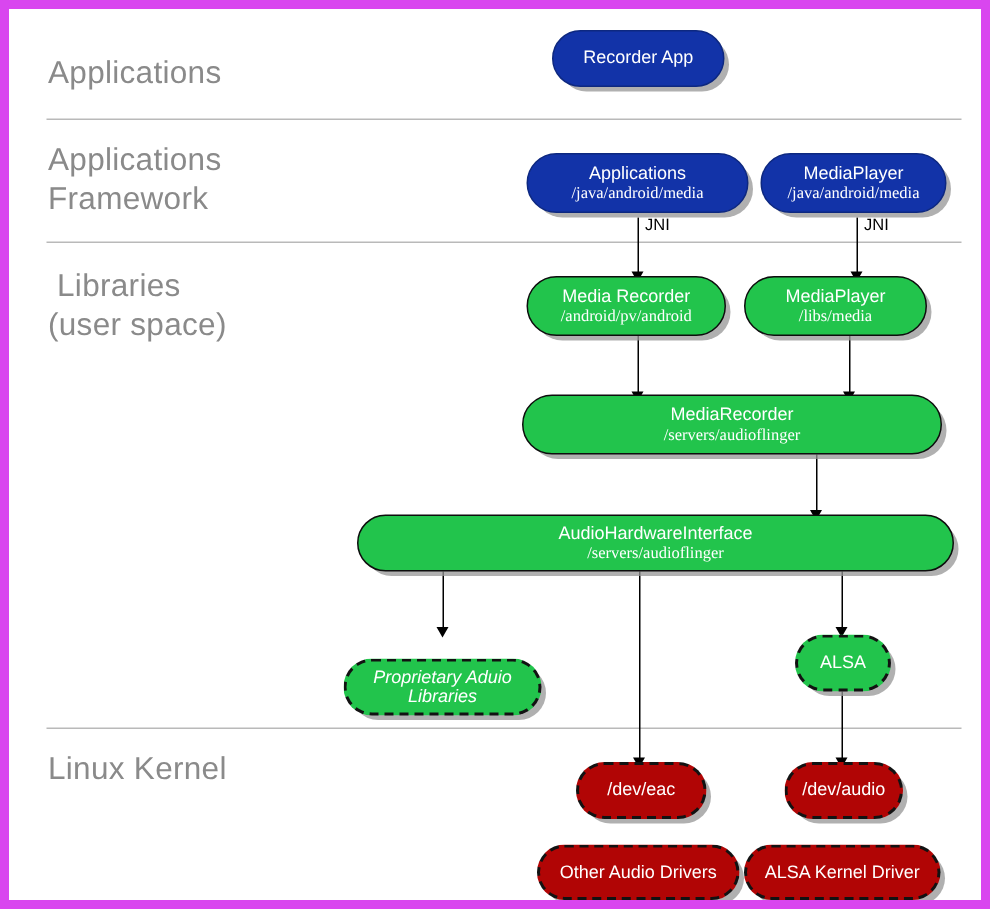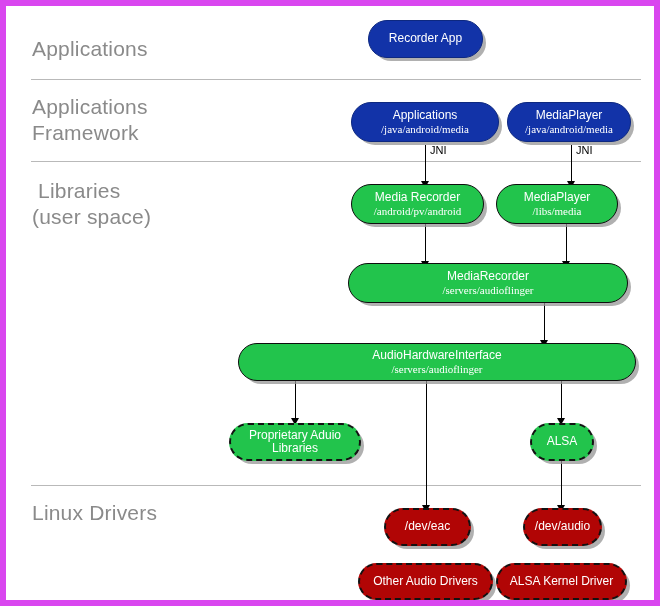--- a/index.html
+++ b/index.html
@@ -98,21 +98,21 @@
   <div class="divider" style="left:25px;top:479px;width:610px;"></div>
 
   <div class="layer-label" style="left:26px;top:30px;">Applications</div>
 
   <div class="layer-label" style="left:26px;top:88px;">Applications
 Framework</div>
 
   <div class="layer-label" style="left:26px;top:172px;"> Libraries
 (user space)</div>
 
-  <div class="layer-label" style="left:26px;top:494px;">Linux Drivers</div>
+  <div class="layer-label" style="left:26px;top:494px;">Linux Kernel</div>
 
   <div class="vline" style="left:419px;top:139px;height:38px;"></div>
   <div class="arrowhead" style="left:415px;top:175px;"></div>
   <div class="edge-label" style="left:424px;top:138px;">JNI</div>
 
   <div class="vline" style="left:565px;top:139px;height:38px;"></div>
   <div class="arrowhead" style="left:561px;top:175px;"></div>
   <div class="edge-label" style="left:570px;top:138px;">JNI</div>
 
   <div class="vline" style="left:419px;top:218px;height:40px;"></div>
@@ -164,21 +164,21 @@
   <div class="node green" style="left:342px;top:257px;width:280px;height:40px;">
     <span class="t1">MediaRecorder</span>
     <span class="t2">/servers/audioflinger</span>
   </div>
 
   <div class="node green" style="left:232px;top:337px;width:398px;height:38px;">
     <span class="t1">AudioHardwareInterface</span>
     <span class="t2">/servers/audioflinger</span>
   </div>
 
-  <div class="node green dashed" style="left:223px;top:417px;width:132px;height:38px;">
+  <div class="node green dashed" style="left:223px;top:433px;width:132px;height:38px;font-style:italic;">
     <span class="t1">Proprietary Aduio</span>
     <span class="t1">Libraries</span>
   </div>
 
   <div class="node green dashed" style="left:524px;top:417px;width:64px;height:38px;">
     <span class="t1">ALSA</span>
   </div>
 
   <div class="node red" style="left:378px;top:502px;width:87px;height:38px;">
     <span class="t1">/dev/eac</span>

